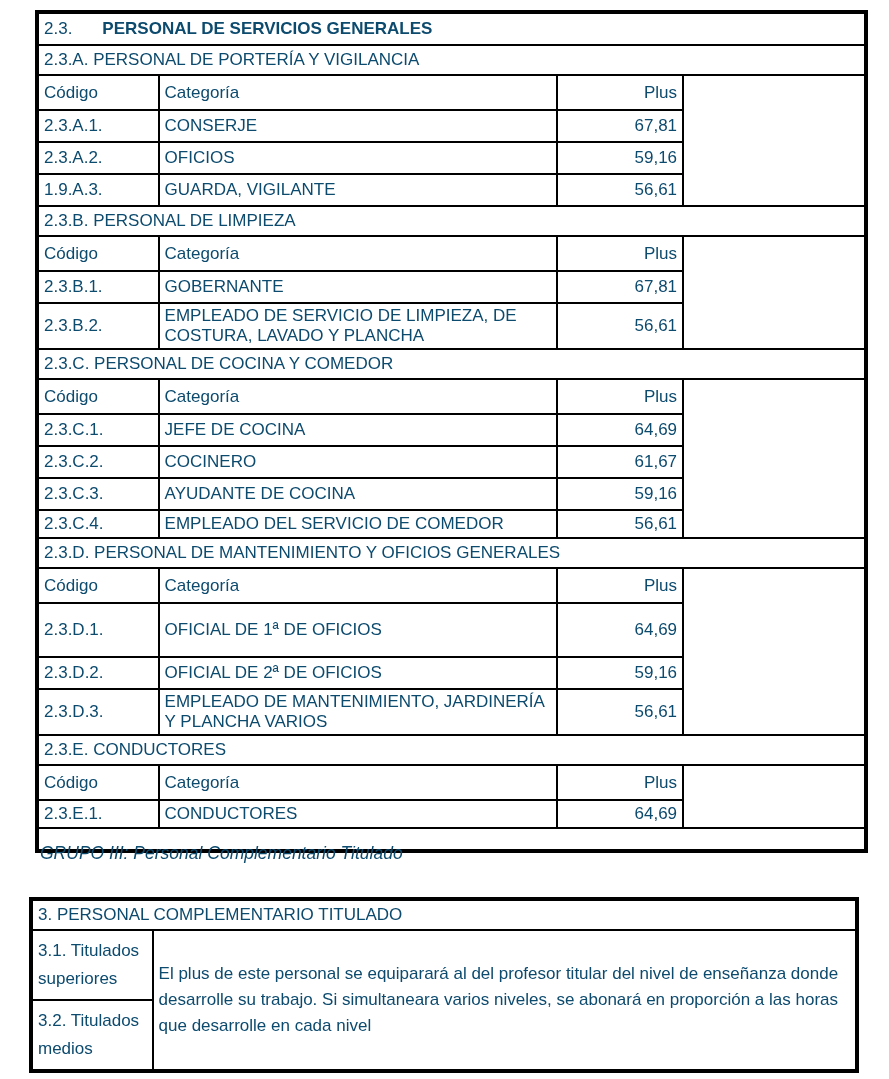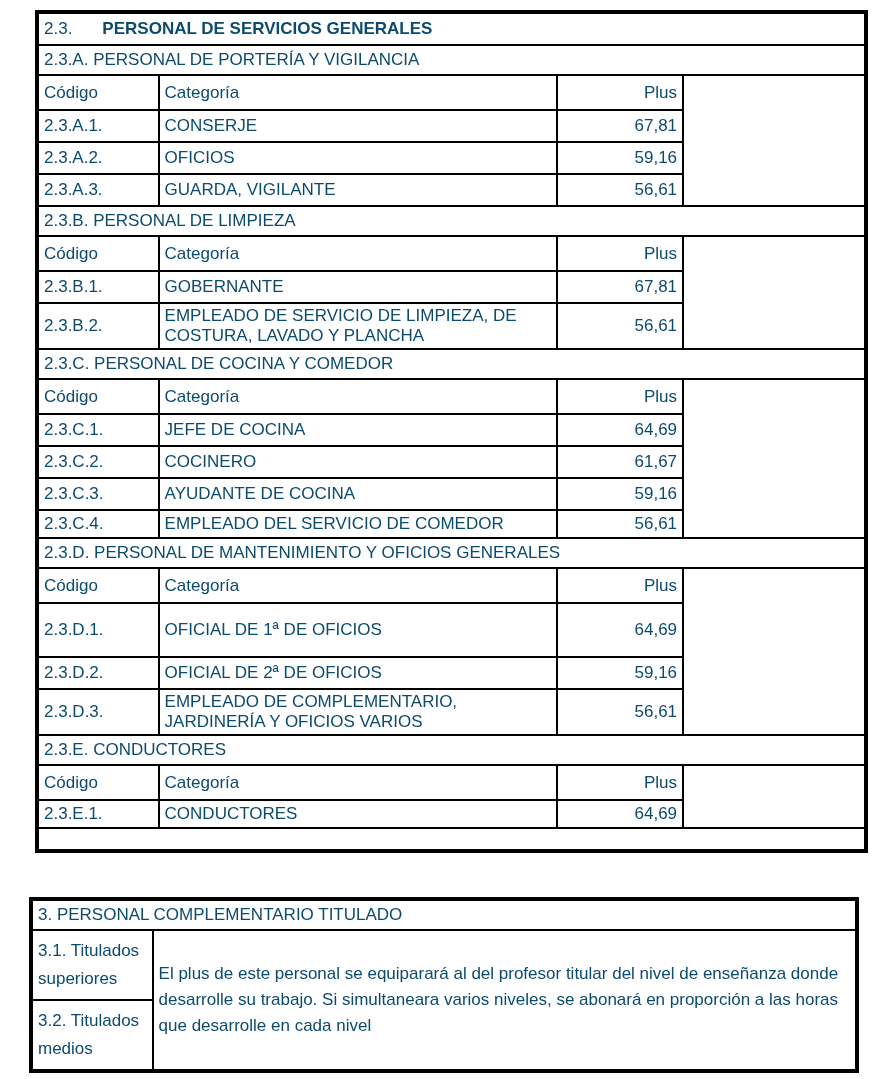--- a/index.html
+++ b/index.html
@@ -116,21 +116,21 @@
           <td class="cell-code">2.3.A.1.</td>
           <td class="cell-category">CONSERJE</td>
           <td class="cell-plus">67,81</td>
         </tr>
         <tr class="data-row">
           <td class="cell-code">2.3.A.2.</td>
           <td class="cell-category">OFICIOS</td>
           <td class="cell-plus">59,16</td>
         </tr>
         <tr class="data-row">
-          <td class="cell-code">2.3.A.3.</td>
+          <td class="cell-code">1.9.A.3.</td>
           <td class="cell-category">GUARDA, VIGILANTE</td>
           <td class="cell-plus">56,61</td>
         </tr>
         <tr class="section-row">
           <td colspan="4">2.3.B. PERSONAL DE LIMPIEZA</td>
         </tr>
         <tr class="colhead-row">
           <td class="col-code-head">Código</td>
           <td class="col-category-head">Categoría</td>
           <td class="col-plus-head">Plus</td>
@@ -189,21 +189,21 @@
           <td class="cell-category">OFICIAL DE 1ª DE OFICIOS</td>
           <td class="cell-plus">64,69</td>
         </tr>
         <tr class="data-row">
           <td class="cell-code">2.3.D.2.</td>
           <td class="cell-category">OFICIAL DE 2ª DE OFICIOS</td>
           <td class="cell-plus">59,16</td>
         </tr>
         <tr class="data-row">
           <td class="cell-code">2.3.D.3.</td>
-          <td class="cell-category">EMPLEADO DE COMPLEMENTARIO, JARDINERÍA Y OFICIOS VARIOS</td>
+          <td class="cell-category">EMPLEADO DE MANTENIMIENTO, JARDINERÍA Y PLANCHA VARIOS</td>
           <td class="cell-plus">56,61</td>
         </tr>
         <tr class="section-row">
           <td colspan="4">2.3.E. CONDUCTORES</td>
         </tr>
         <tr class="colhead-row">
           <td class="col-code-head">Código</td>
           <td class="col-category-head">Categoría</td>
           <td class="col-plus-head">Plus</td>
           <td class="empty-col" rowspan="2"></td>
@@ -214,20 +214,21 @@
           <td class="cell-plus">64,69</td>
         </tr>
       </tbody>
     <tbody>
       <tr class="filler-row">
         <td colspan="4"></td>
       </tr>
     </tbody>
   </table>
 
+  <div class="group-heading">GRUPO III: Personal Complementario Titulado</div>
 
   <table class="doc-table bottom-table">
     <colgroup>
       <col style="width:121px">
       <col style="width:701px">
     </colgroup>
     <tbody>
       <tr class="bt-title-row">
         <td colspan="2">3. PERSONAL COMPLEMENTARIO TITULADO</td>
       </tr>

